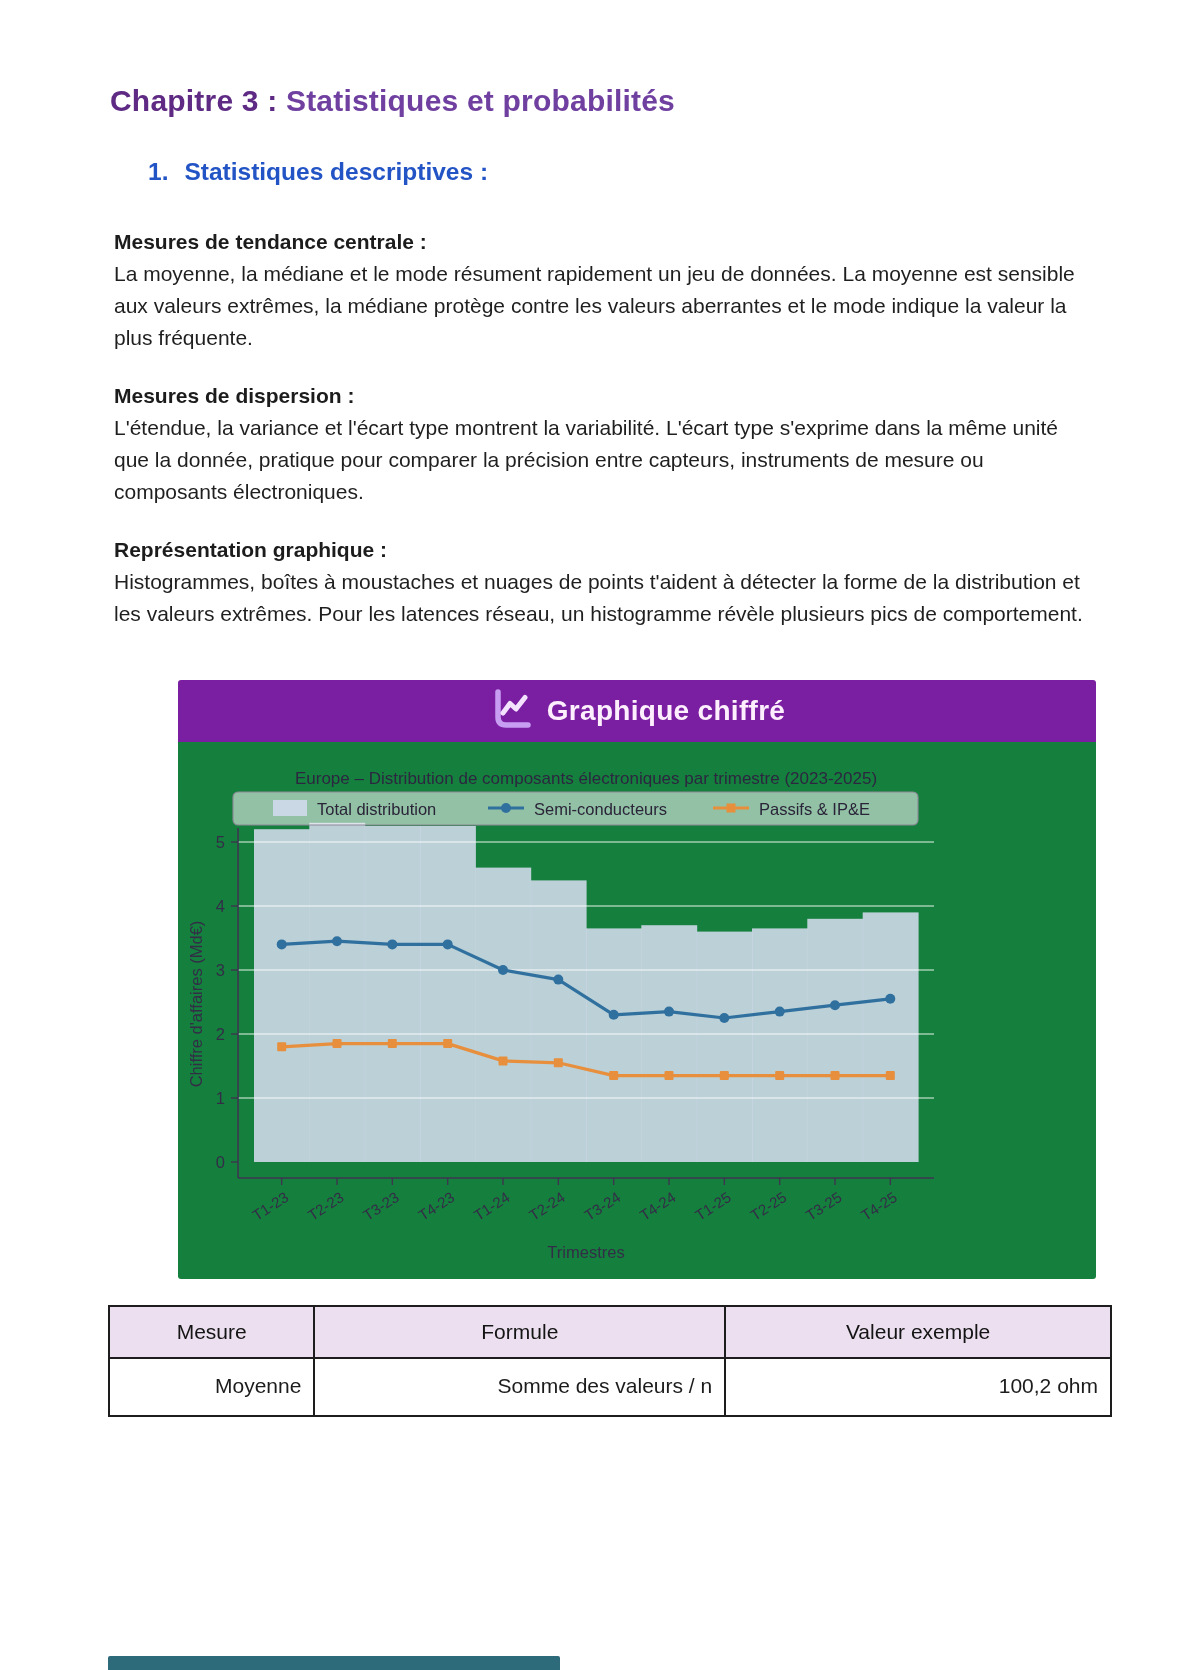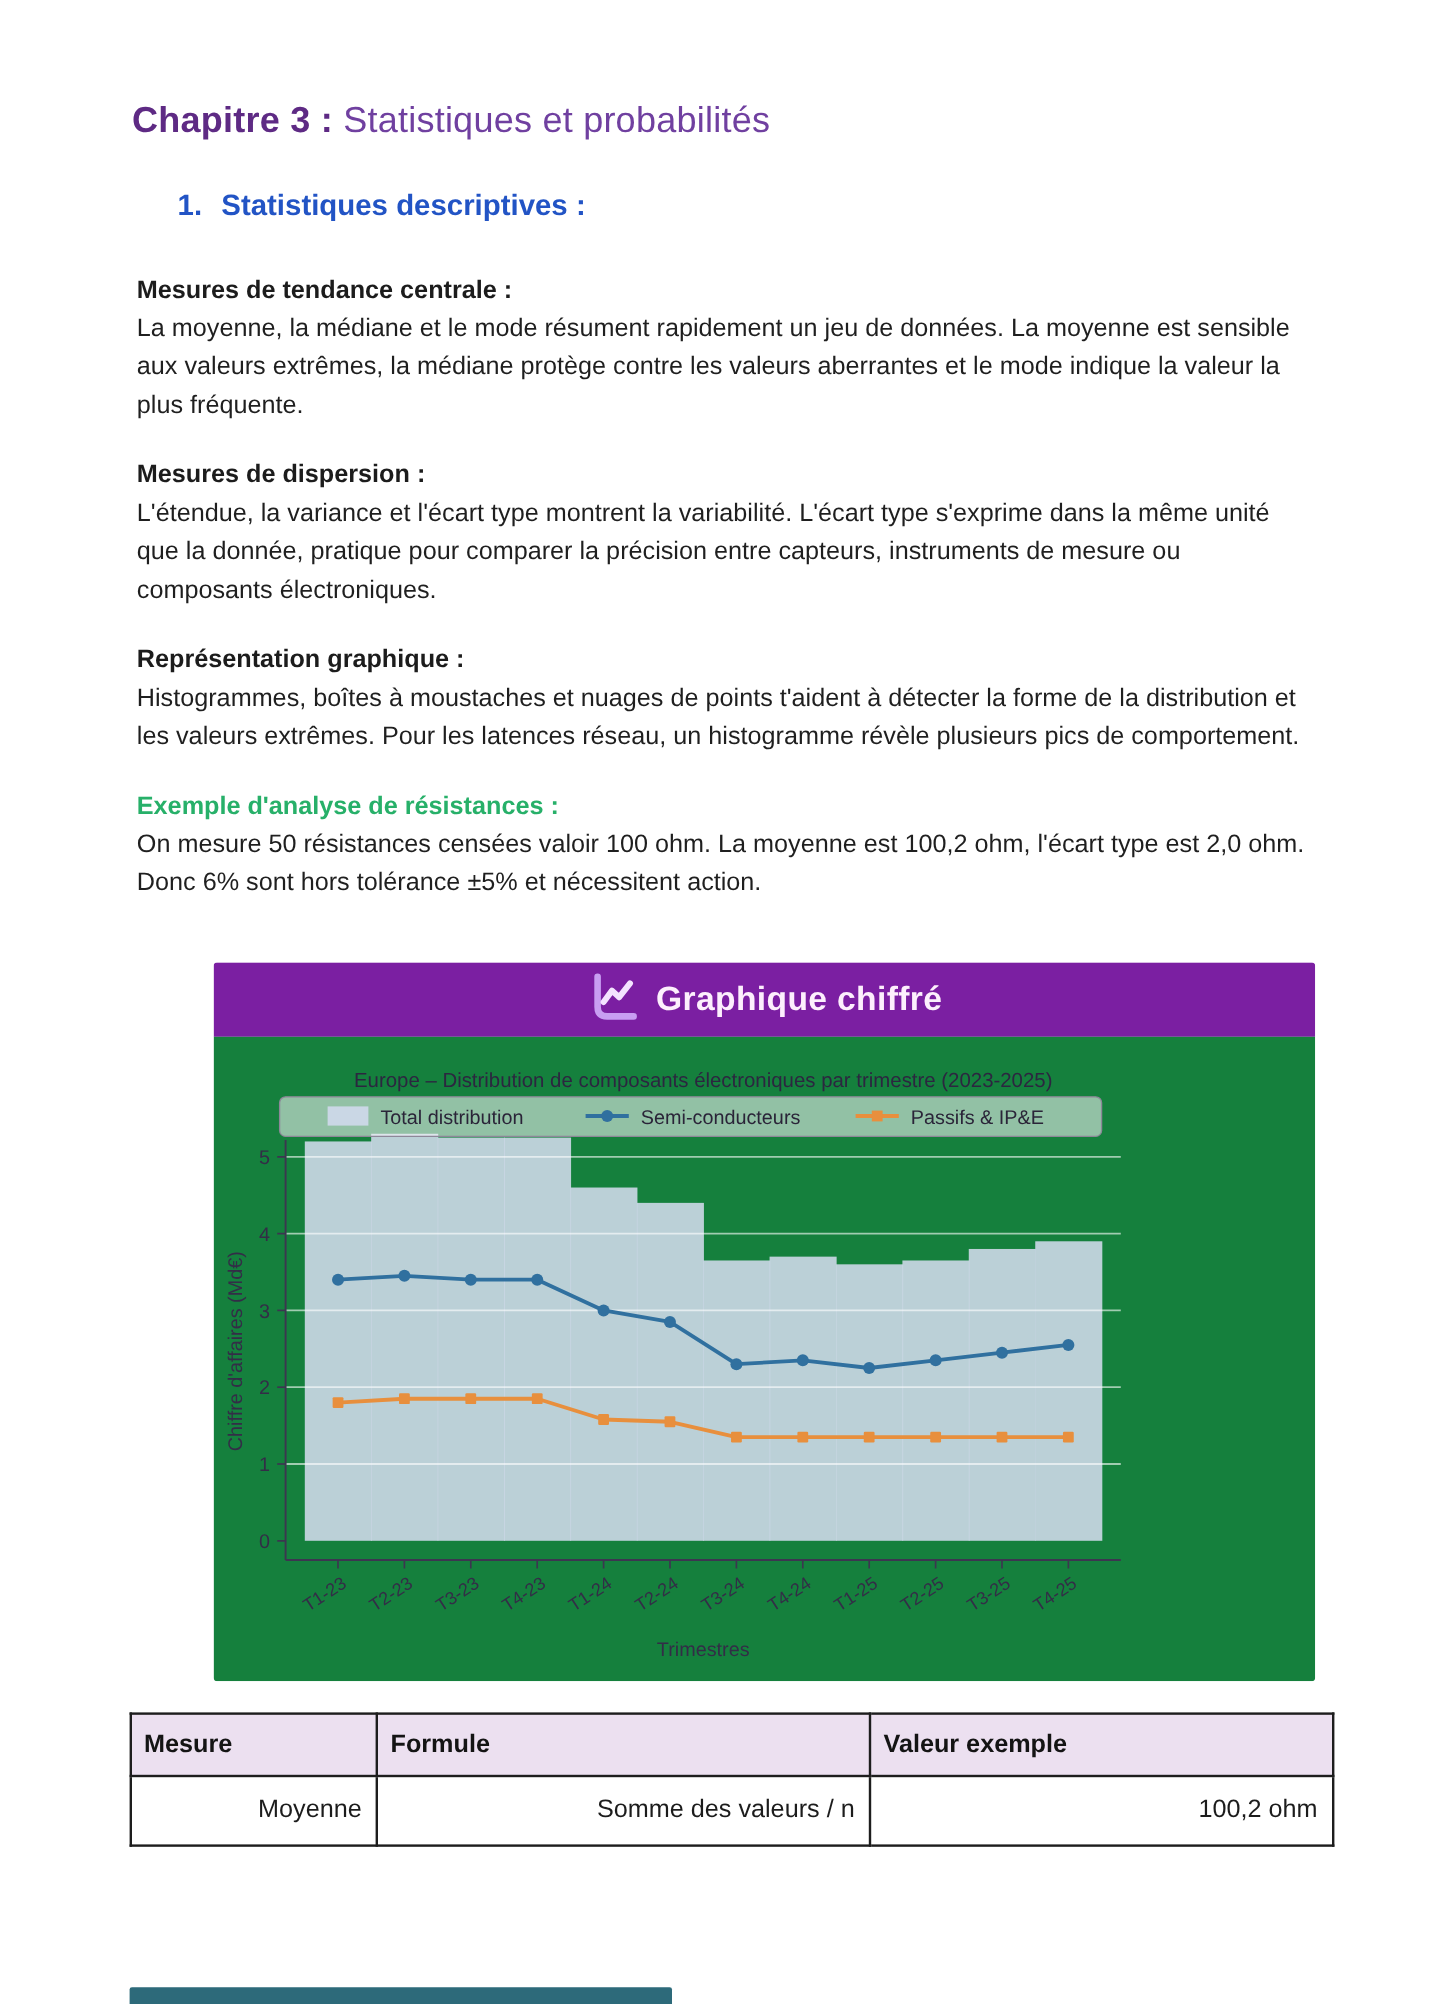--- a/index.html
+++ b/index.html
@@ -5,21 +5,21 @@
   html,body{margin:0;padding:0;}
   body{
     width:1200px;height:1670px;position:relative;overflow:hidden;
     background:#ffffff;color:#1f1f1f;
     font-family:"Liberation Sans", sans-serif;
   }
   .content{padding:84px 110px 0 110px;}
 
   .h1{font-size:30px;margin:0 0 40px 0;letter-spacing:.2px;}
   .h1 .chap{color:#5e2a84;font-weight:800;}
-  .h1 .rest{color:#7040a0;font-weight:400;}
+  .h1 .rest{color:#7040a0;font-weight:700;}
 
   .h2{margin:0 0 40px 38px;font-size:24.5px;font-weight:700;color:#2254c5;}
   .h2 .num{margin-right:16px;}
 
   .block{margin:0 0 26px 4px;}
   .block h3{margin:0;font-size:21px;line-height:32px;font-weight:700;color:#1c1c1c;}
   .block p{margin:0;font-size:21px;line-height:32px;color:#1f1f1f;}
   .block.green h3{color:#27b069;}
 
   .chart-card{width:918px;margin:50px 0 0 68px;border-radius:3px;overflow:hidden;}
@@ -31,21 +31,21 @@
   }
   .chart-body{height:537px;background:#15803d;}
   #chart-svg{display:block;}
 
   table.stats{
     border-collapse:collapse;margin:26px 0 0 -2px;width:1004px;
     font-size:21px;background:#ffffff;
   }
   table.stats th,table.stats td{border:2.5px solid #1d1d1d;}
   table.stats th{
-    background:#ece0f0;font-weight:700;text-align:left;color:#141414;
+    background:#ece0f0;font-weight:400;text-align:center;color:#141414;
     padding:13px 10px;
   }
   table.stats td{padding:15px 12px 17px 12px;text-align:right;color:#1c1c1c;border-radius:23px;}
   .col-mesure{width:20.5%;}
   .col-formule{width:41%;}
   .col-valeur{width:38.5%;margin-top:44px;}
 
   .partial-row-bar{
     position:absolute;left:108px;bottom:0;width:452px;height:14px;
     background:#2d6a7a;border-radius:2px 2px 0 0;
@@ -68,24 +68,20 @@
   <div class="block">
     <h3>Mesures de dispersion :</h3>
     <p>L'étendue, la variance et l'écart type montrent la variabilité. L'écart type s'exprime dans la même unité que la donnée, pratique pour comparer la précision entre capteurs, instruments de mesure ou composants électroniques.</p>
   </div>
 
   <div class="block">
     <h3>Représentation graphique :</h3>
     <p>Histogrammes, boîtes à moustaches et nuages de points t'aident à détecter la forme de la distribution et les valeurs extrêmes. Pour les latences réseau, un histogramme révèle plusieurs pics de comportement.</p>
   </div>
 
-  <div class="block green">
-    <h3>Exemple d'analyse de résistances :</h3>
-    <p>On mesure 50 résistances censées valoir 100 ohm. La moyenne est 100,2 ohm, l'écart type est 2,0 ohm. Donc 6% sont hors tolérance ±5% et nécessitent action.</p>
-  </div>
 
   <div class="chart-card">
     <div class="chart-banner">
       <span class="banner-icon">
         <svg width="44" height="44" viewBox="0 0 44 44">
           <path d="M9 5 v25 q0 8 8 8 h22" fill="none" stroke="#c89ef2" stroke-width="5.5" stroke-linecap="round" stroke-linejoin="round"></path>
           <path d="M14 26 L21 16.5 L27 22 L36 10.5" fill="none" stroke="#f3e3ff" stroke-width="5" stroke-linecap="round" stroke-linejoin="round"></path>
         </svg>
       </span>
       <span class="banner-title">Graphique chiffré</span>

